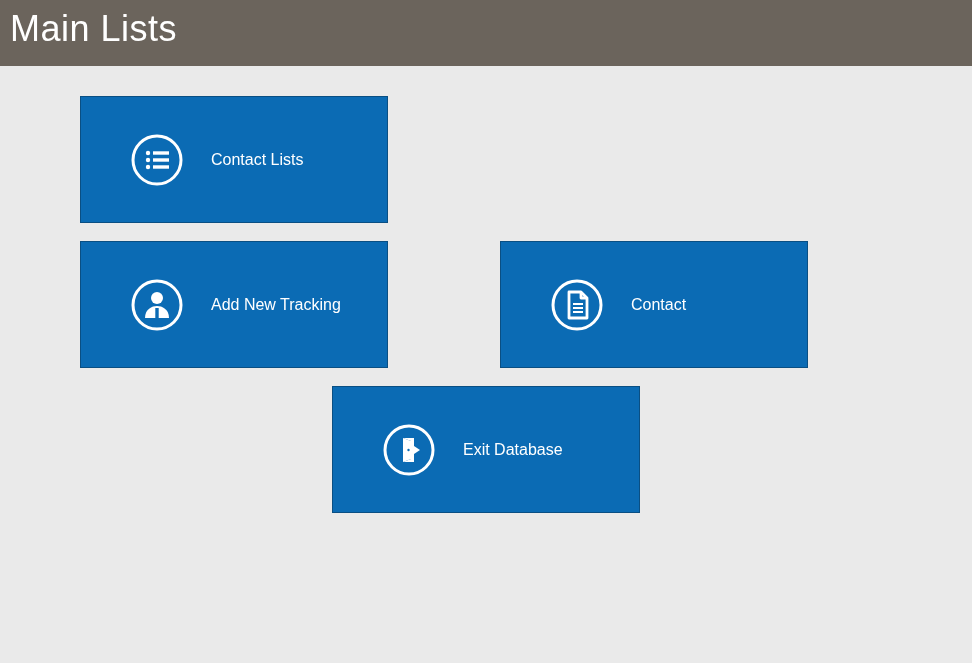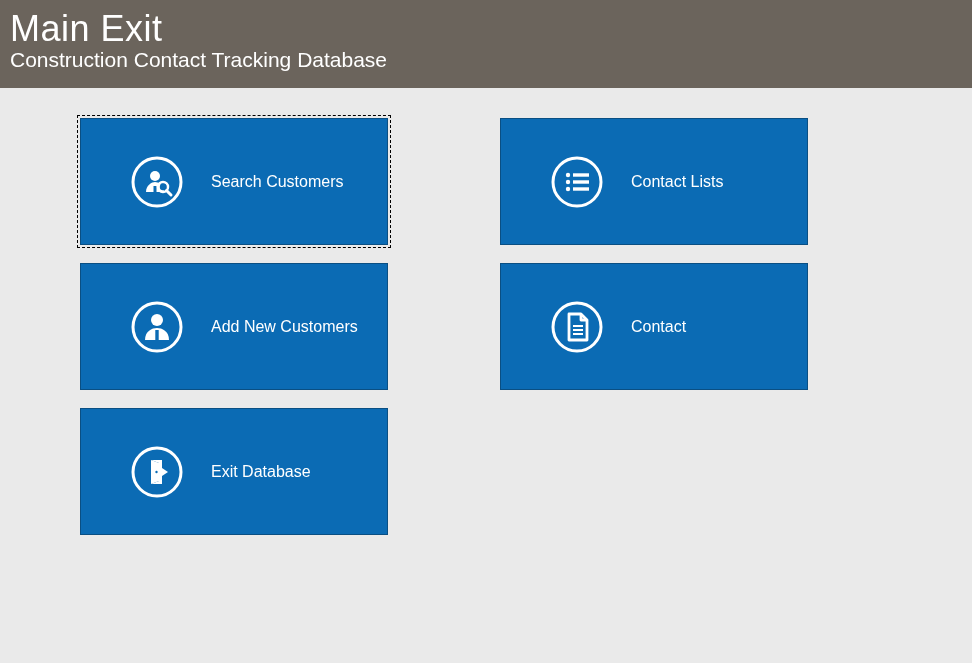--- a/index.html
+++ b/index.html
@@ -27,20 +27,21 @@
     }
     .content {
       padding: 30px 80px;
     }
     .row {
       display: flex;
       gap: 112px;
       margin-bottom: 18px;
     }
     .row.center-row {
+      justify-content: center;
       gap: 0;
       margin-bottom: 0;
     }
     .tile {
       width: 308px;
       height: 127px;
       background: #0b6bb4;
       border: 1px solid #0a4f83;
       display: flex;
       align-items: center;
@@ -65,41 +66,26 @@
       font-weight: 300;
       margin-left: 28px;
       white-space: nowrap;
     }
     svg { display: block; }
   </style>
 </head>
 <body>
 
 <div class="header">
-  <h1>Main Exit</h1>
-  <div class="subtitle">Construction Contact Tracking Database</div>
+  <h1>Main Lists</h1>
 </div>
 
 <div class="content">
 
   <div class="row">
-    <div class="tile focused">
-      <span class="tile-icon">
-        <svg width="52" height="52" viewBox="0 0 52 52">
-          <circle cx="26" cy="26" r="24" fill="none" stroke="#fff" stroke-width="3"></circle>
-          <circle cx="24" cy="20" r="5" fill="#fff"></circle>
-          <path d="M15 36 c0 -7 6 -10 9 -10 c3 0 9 3 9 10 Z" fill="#fff"></path>
-          <rect x="22.5" y="30" width="3" height="7" fill="#0b6bb4"></rect>
-          <circle cx="32" cy="31" r="5" fill="none" stroke="#fff" stroke-width="2.5"></circle>
-          <circle cx="32" cy="31" r="3.2" fill="#0b6bb4"></circle>
-          <line x1="35.5" y1="34.5" x2="40" y2="39" stroke="#fff" stroke-width="3" stroke-linecap="round"></line>
-        </svg>
-      </span>
-      <span class="tile-label">Search Customers</span>
-    </div>
 
     <div class="tile">
       <span class="tile-icon">
         <svg width="52" height="52" viewBox="0 0 52 52">
           <circle cx="26" cy="26" r="24" fill="none" stroke="#fff" stroke-width="3"></circle>
           <circle cx="17" cy="19" r="2.2" fill="#fff"></circle>
           <circle cx="17" cy="26" r="2.2" fill="#fff"></circle>
           <circle cx="17" cy="33" r="2.2" fill="#fff"></circle>
           <rect x="22" y="17.3" width="16" height="3.4" fill="#fff"></rect>
           <rect x="22" y="24.3" width="16" height="3.4" fill="#fff"></rect>
@@ -113,21 +99,21 @@
   <div class="row">
     <div class="tile">
       <span class="tile-icon">
         <svg width="52" height="52" viewBox="0 0 52 52">
           <circle cx="26" cy="26" r="24" fill="none" stroke="#fff" stroke-width="3"></circle>
           <circle cx="26" cy="19" r="6" fill="#fff"></circle>
           <path d="M14 39 c0 -9 7 -12 12 -12 c5 0 12 3 12 12 Z" fill="#fff"></path>
           <rect x="24.3" y="29" width="3.4" height="10" fill="#0b6bb4"></rect>
         </svg>
       </span>
-      <span class="tile-label">Add New Customers</span>
+      <span class="tile-label">Add New Tracking</span>
     </div>
 
     <div class="tile">
       <span class="tile-icon">
         <svg width="52" height="52" viewBox="0 0 52 52">
           <circle cx="26" cy="26" r="24" fill="none" stroke="#fff" stroke-width="3"></circle>
           <path d="M18 13 L30 13 L36 19 L36 39 L18 39 Z" fill="none" stroke="#fff" stroke-width="2.8" stroke-linejoin="round"></path>
           <path d="M30 13 L30 19 L36 19" fill="none" stroke="#fff" stroke-width="2.8" stroke-linejoin="round"></path>
           <line x1="22" y1="25" x2="32" y2="25" stroke="#fff" stroke-width="2"></line>
           <line x1="22" y1="29" x2="32" y2="29" stroke="#fff" stroke-width="2"></line>

